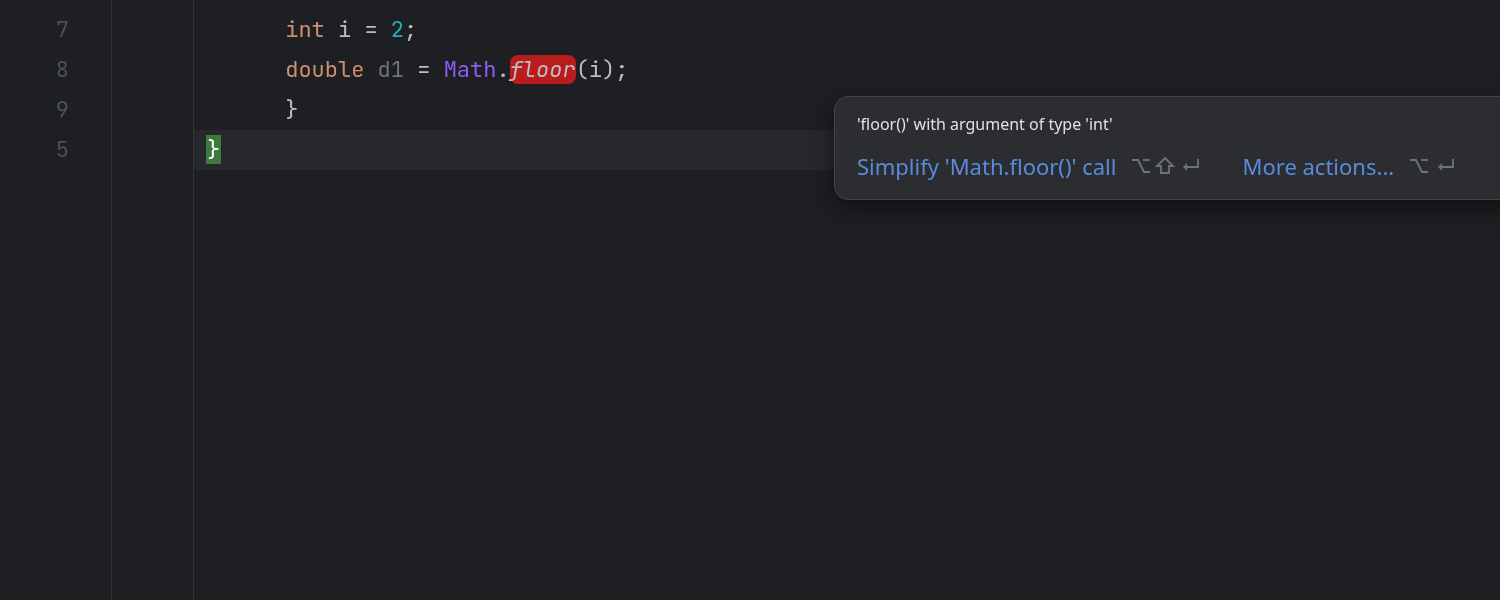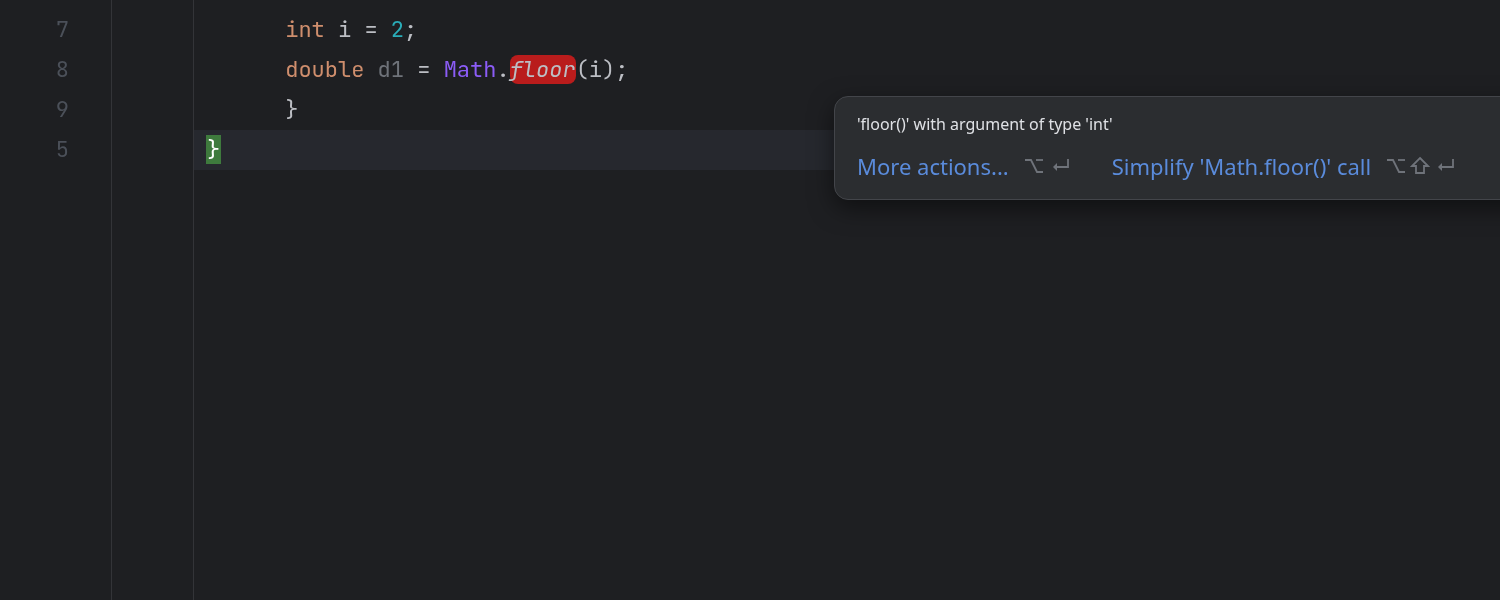--- a/index.html
+++ b/index.html
@@ -143,45 +143,45 @@
 
     <div class="code-line current"><span class="tok-punc"></span><span class="brace-match">}</span></div>
 
     <div class="tooltip">
       <div class="tooltip-header">
         <div class="tooltip-title">'floor()' with argument of type 'int'</div>
 
       </div>
       <div class="tooltip-actions">
         <div class="action">
-          <span class="action-link">More actions...</span>
-          <span class="shortcut">
-            <svg width="22" height="18" viewBox="0 0 22 18" fill="none" stroke="#6f737a" stroke-width="1.8">
-              <path d="M2 3 H8 L14 15 H20"></path>
-                <path d="M13 3 H20"></path>
-            </svg>
-            <svg width="24" height="18" viewBox="0 0 24 18" fill="none" stroke="#6f737a" stroke-width="1.8">
-              <path d="M20 2 V10 H6"></path>
-                <path d="M9 6 L5 10 L9 14" fill="#6f737a" stroke="none"></path>
-            </svg>
-          </span>
-        </div>
-        <div class="action">
           <span class="action-link">Simplify 'Math.floor()' call</span>
           <span class="shortcut">
             <svg width="22" height="18" viewBox="0 0 22 18" fill="none" stroke="#6f737a" stroke-width="1.8">
               <path d="M2 3 H8 L14 15 H20"></path>
                 <path d="M13 3 H20"></path>
             </svg>
             <svg width="20" height="20" viewBox="0 0 20 20" fill="none" stroke="#6f737a" stroke-width="1.8">
               <path d="M10 2 L18 10 H14 V17 H6 V10 H2 Z"></path>
             </svg>
             <svg width="24" height="18" viewBox="0 0 24 18" fill="none" stroke="#6f737a" stroke-width="1.8">
               <path d="M20 2 V10 H6"></path>
                 <path d="M9 6 L5 10 L9 14" fill="#6f737a" stroke="none"></path>
             </svg>
           </span>
         </div>
+        <div class="action">
+          <span class="action-link">More actions...</span>
+          <span class="shortcut">
+            <svg width="22" height="18" viewBox="0 0 22 18" fill="none" stroke="#6f737a" stroke-width="1.8">
+              <path d="M2 3 H8 L14 15 H20"></path>
+                <path d="M13 3 H20"></path>
+            </svg>
+            <svg width="24" height="18" viewBox="0 0 24 18" fill="none" stroke="#6f737a" stroke-width="1.8">
+              <path d="M20 2 V10 H6"></path>
+                <path d="M9 6 L5 10 L9 14" fill="#6f737a" stroke="none"></path>
+            </svg>
+          </span>
+        </div>
       </div>
     </div>
 
   </div>
 </div>
 
 </body></html>

